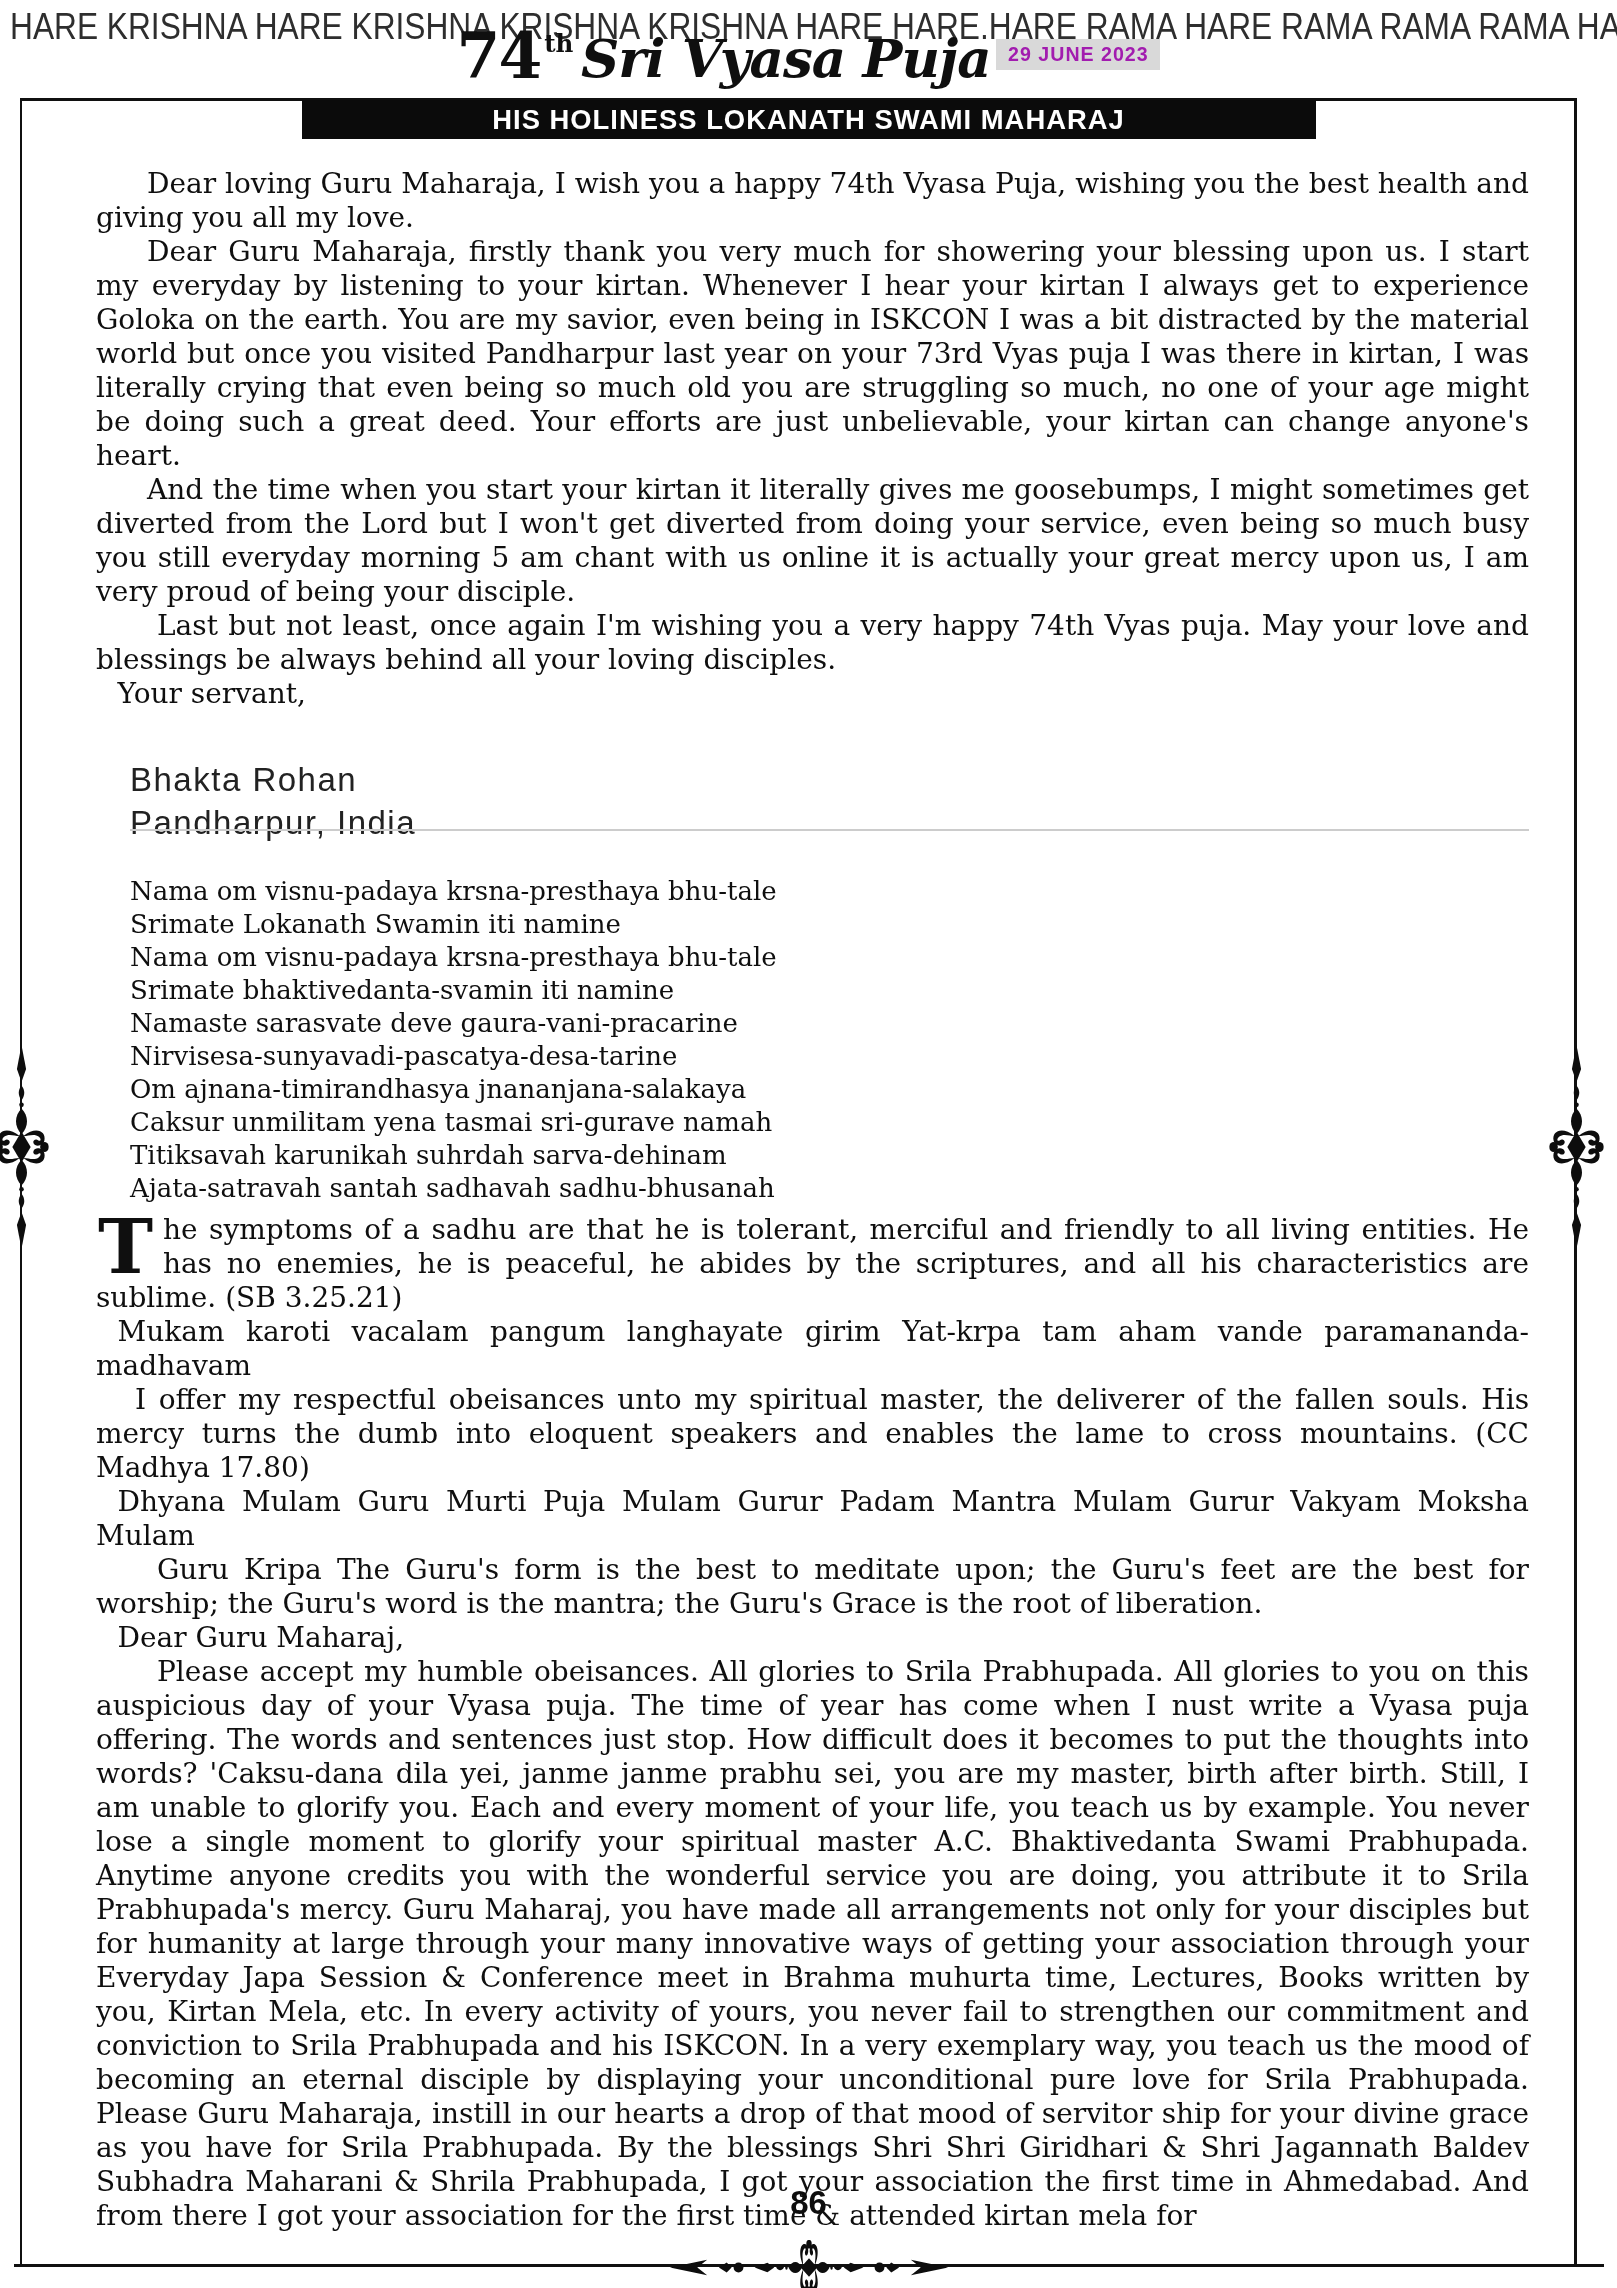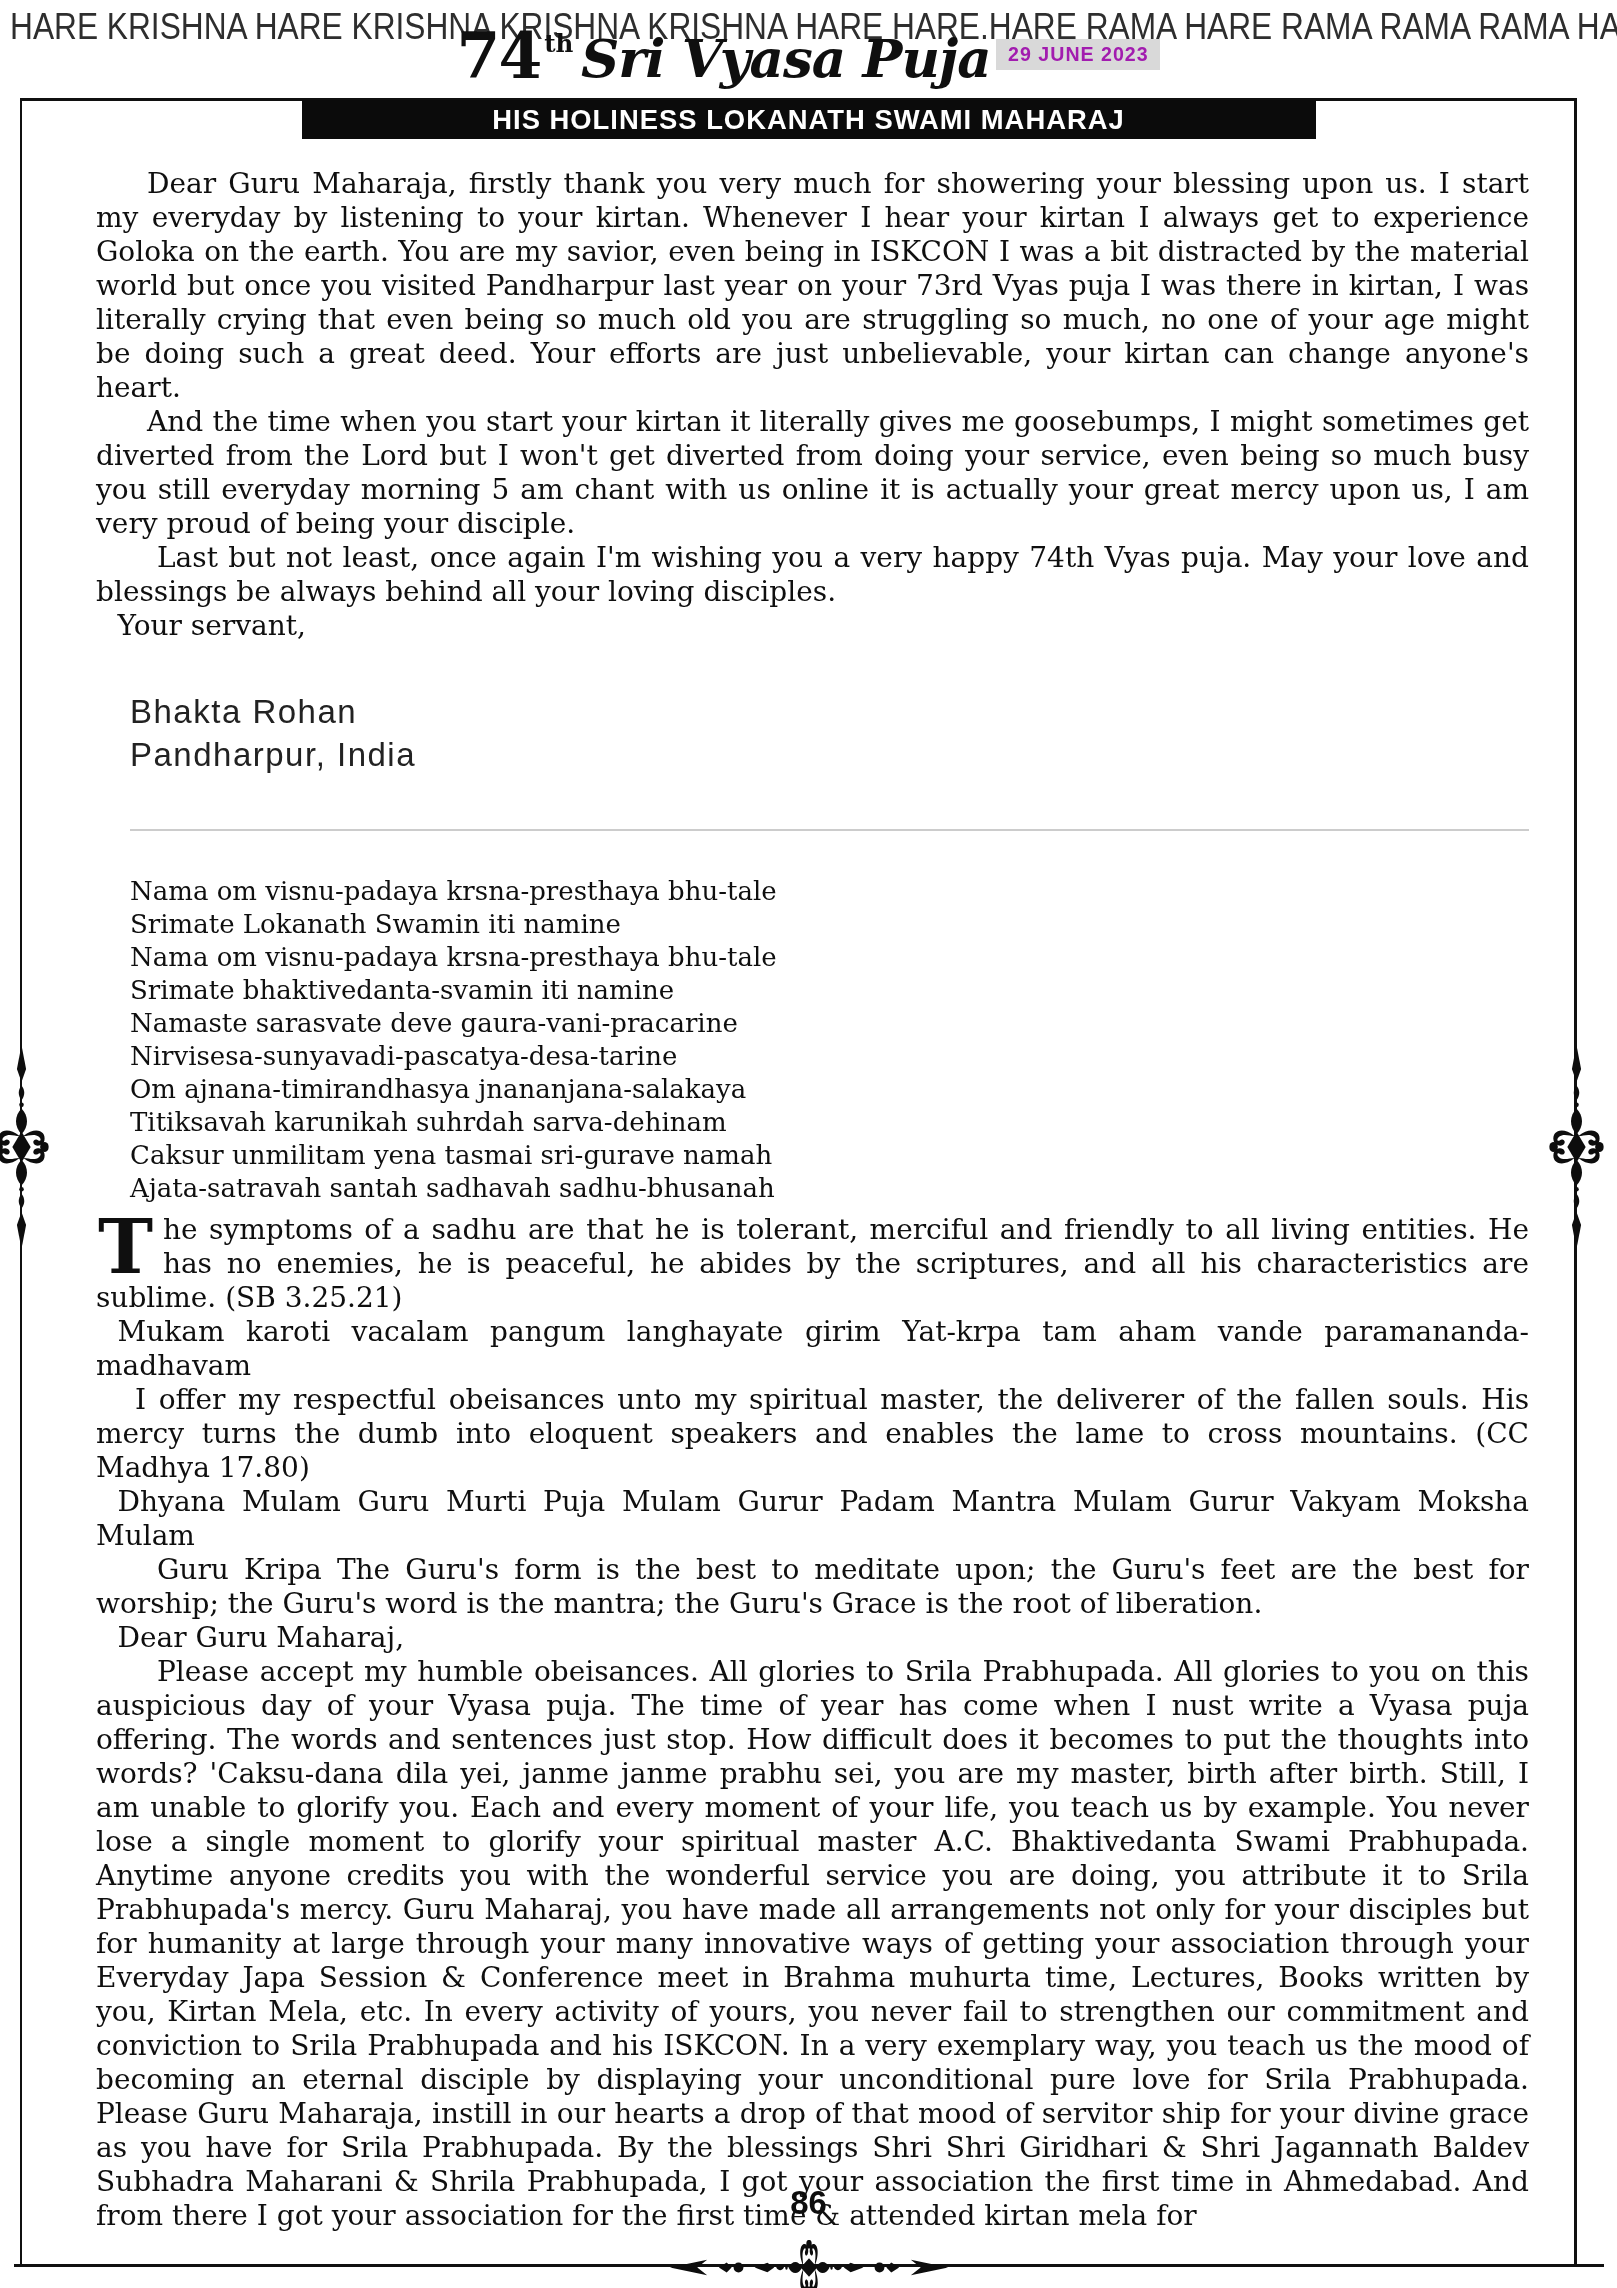--- a/index.html
+++ b/index.html
@@ -107,42 +107,43 @@
   <span class="t-badge">29 JUNE 2023</span>
 </div>
 
 <div class="frame-top"></div>
 <div class="frame-left"></div>
 <div class="frame-right"></div>
 
 <div class="banner">HIS HOLINESS LOKANATH SWAMI MAHARAJ</div>
 
 <div class="letter1">
+  <p class="ind-lg">Dear loving Guru Maharaja, I wish you a happy 74th Vyasa Puja, wishing you the best health and giving you all my love.</p>
   <p class="ind-lg">Dear Guru Maharaja, firstly thank you very much for showering your blessing upon us. I start my everyday by listening to your kirtan. Whenever I hear your kirtan I always get to experience Goloka on the earth. You are my savior, even being in ISKCON I was a bit distracted by the material world but once you visited Pandharpur last year on your 73rd Vyas puja I was there in kirtan, I was literally crying that even being so much old you are struggling so much, no one of your age might be doing such a great deed. Your efforts are just unbelievable, your kirtan can change anyone's heart.</p>
   <p class="ind-lg">And the time when you start your kirtan it literally gives me goosebumps, I might sometimes get diverted from the Lord but I won't get diverted from doing your service, even being so much busy you still everyday morning 5 am chant with us online it is actually your great mercy upon us, I am very proud of being your disciple.</p>
   <p class="ind-xl">Last but not least, once again I'm wishing you a very happy 74th Vyas puja. May your love and blessings be always behind all your loving disciples.</p>
   <p class="ind-sm">Your servant,</p>
   <div class="signature">
     <div>Bhakta Rohan</div>
     <div>Pandharpur, India</div>
   </div>
 </div>
 
 <div class="divider"></div>
 
 <div class="verses">
   <div>Nama om visnu-padaya krsna-presthaya bhu-tale</div>
   <div>Srimate Lokanath Swamin iti namine</div>
   <div>Nama om visnu-padaya krsna-presthaya bhu-tale</div>
   <div>Srimate bhaktivedanta-svamin iti namine</div>
   <div>Namaste sarasvate deve gaura-vani-pracarine</div>
   <div>Nirvisesa-sunyavadi-pascatya-desa-tarine</div>
   <div>Om ajnana-timirandhasya jnananjana-salakaya</div>
+  <div>Caksur unmilitam yena tasmai sri-gurave namah</div>
   <div>Titiksavah karunikah suhrdah sarva-dehinam</div>
-  <div>Caksur unmilitam yena tasmai sri-gurave namah</div>
   <div>Ajata-satravah santah sadhavah sadhu-bhusanah</div>
 </div>
 
 <div class="letter2">
   <p><span class="dropcap">T</span><span>he symptoms of a sadhu are that he is tolerant, merciful and friendly to all living entities. He has no enemies, he is peaceful, he abides by the scriptures, and all his characteristics are sublime. (SB 3.25.21)</span></p>
   <p class="ind-sm">Mukam karoti vacalam pangum langhayate girim Yat-krpa tam aham vande paramananda-madhavam</p>
   <p class="ind-md">I offer my respectful obeisances unto my spiritual master, the deliverer of the fallen souls. His mercy turns the dumb into eloquent speakers and enables the lame to cross mountains. (CC Madhya 17.80)</p>
   <p class="ind-sm">Dhyana Mulam Guru Murti Puja Mulam Gurur Padam Mantra Mulam Gurur Vakyam Moksha Mulam</p>
   <p class="ind-xl">Guru Kripa The Guru's form is the best to meditate upon; the Guru's feet are the best for worship; the Guru's word is the mantra; the Guru's Grace is the root of liberation.</p>
   <p class="ind-sm">Dear Guru Maharaj,</p>

